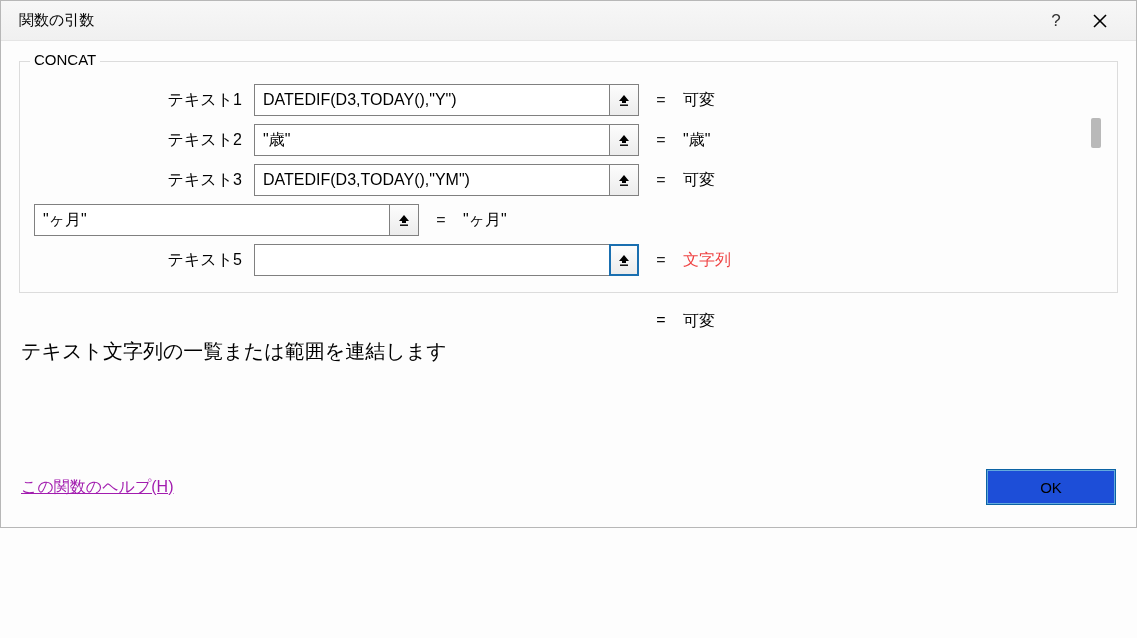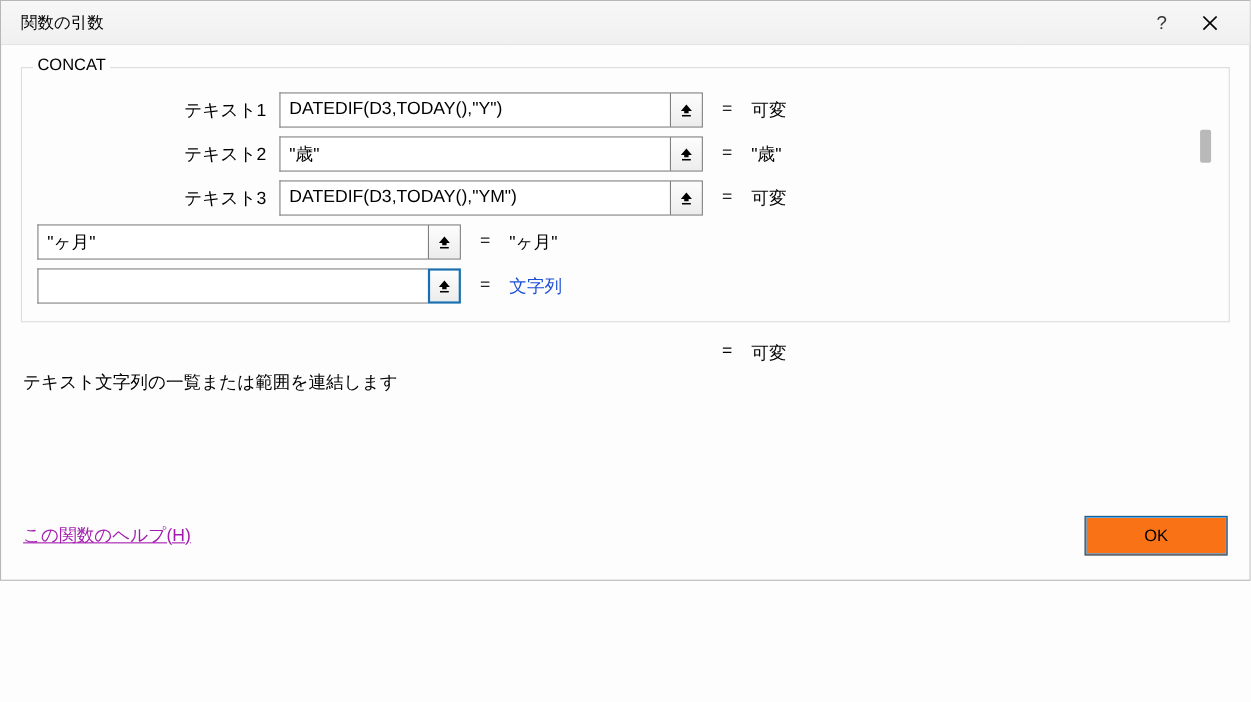--- a/index.html
+++ b/index.html
@@ -122,21 +122,21 @@
   .arg-eq {
     width: 44px;
     text-align: center;
     font-size: 16px;
     color: #222;
   }
   .arg-result {
     font-size: 16px;
   }
   .arg-result.placeholder {
-    color: #1d4ed8;
+    color: #ef4444;
   }
 
   .scroll-col {
     flex: 1;
     position: relative;
   }
   .scroll-thumb {
     position: absolute;
     right: 2px;
     top: 38px;
@@ -149,21 +149,21 @@
   .overall-eq-row {
     display: flex;
     margin-top: 18px;
     padding-left: 620px;
     font-size: 16px;
   }
   .overall-eq-row .eq { width: 44px; text-align: center; }
 
   .desc1 {
     margin: 6px 2px 0 2px;
-    font-size: 16px;
+    font-size: 20px;
   }
   .desc2-row {
     display: flex;
     margin-top: 22px;
     padding-left: 310px;
   }
   .desc2-label {
     width: 110px;
     text-align: right;
     padding-right: 12px;
@@ -191,21 +191,21 @@
   .help-link {
     color: #a21caf;
     text-decoration: underline;
     font-size: 16px;
   }
   .footer .gap { flex: 1; }
   .btn {
     min-width: 130px;
     height: 36px;
     border: 1px solid #a9a9a9;
-    background: #f97316;
+    background: #1d4ed8;
     font-size: 15px;
     font-family: inherit;
     margin-left: 12px;
     display: flex;
     align-items: center;
     justify-content: center;
   }
   .btn.primary {
     border: 1px solid #0b63a4;
     box-shadow: inset 0 0 0 1px #62a9de;
@@ -286,20 +286,21 @@
               <div class="ref-btn">
                 <svg viewBox="0 0 14 14">
                   <path d="M7 2 L12 8 L9 8 L9 10 L5 10 L5 8 L2 8 Z" fill="#000"></path>
                   <rect x="3" y="11.5" width="8" height="1.4" fill="#000"></rect>
                 </svg>
               </div>
               <div class="arg-eq">=</div>
               <div class="arg-result">"ヶ月"</div>
             </div>
             <div class="arg-row">
+              <div class="arg-label">テキスト5</div>
               <div class="arg-input-wrap">
                 <input class="arg-input" type="text" style="">
               </div>
               <div class="ref-btn active">
                 <svg viewBox="0 0 14 14">
                   <path d="M7 2 L12 8 L9 8 L9 10 L5 10 L5 8 L2 8 Z" fill="#000"></path>
                   <rect x="3" y="11.5" width="8" height="1.4" fill="#000"></rect>
                 </svg>
               </div>
               <div class="arg-eq">=</div>

